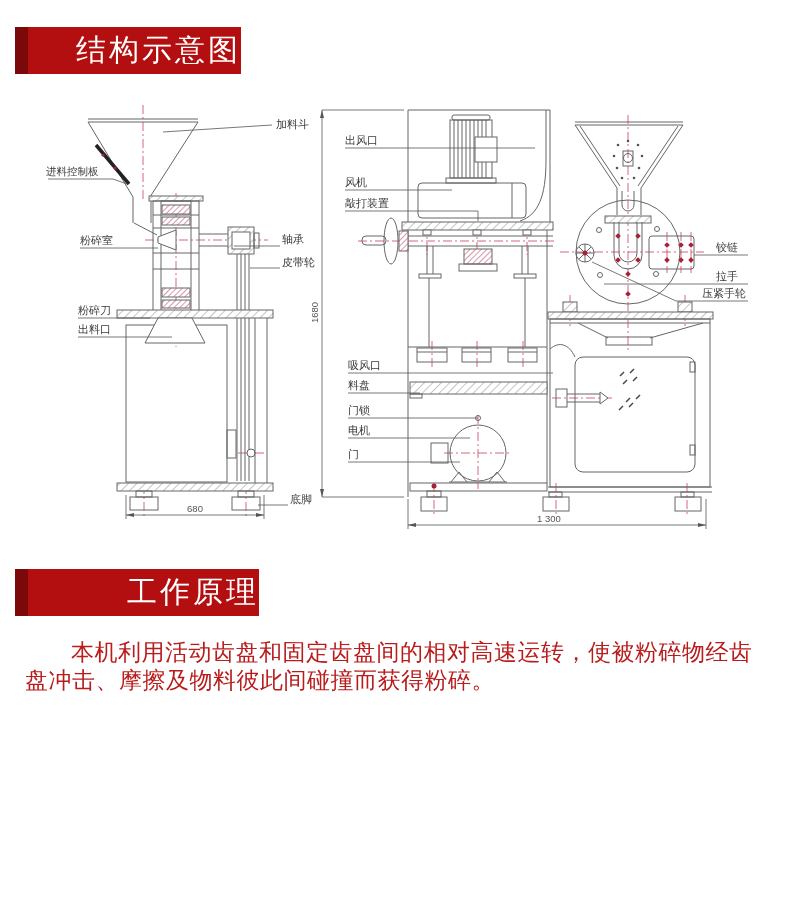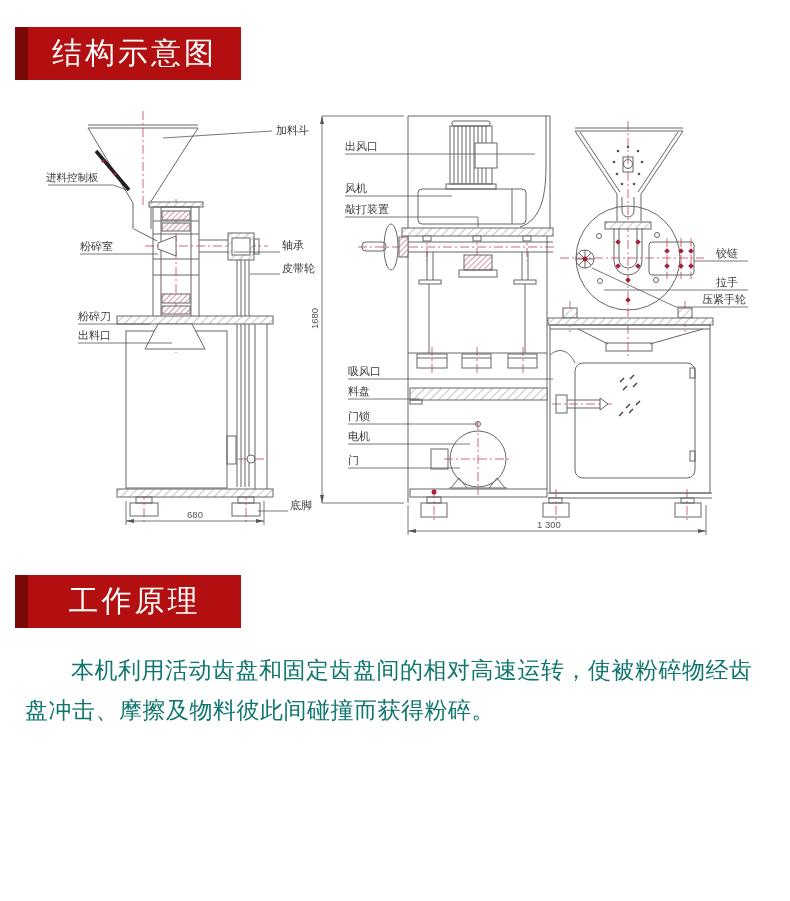--- a/index.html
+++ b/index.html
@@ -2,32 +2,32 @@
 <html><head>
 <meta charset="utf-8">
 <style>
   html,body{margin:0;padding:0;background:#ffffff;}
   body{
     width:790px;height:901px;overflow:hidden;position:relative;
     font-family:"Liberation Sans","DejaVu Sans",sans-serif;
     -webkit-font-smoothing:antialiased;
   }
   .banner{
-    width:213px;height:53px;margin-left:15px;
+    width:213px;height:47px;margin-left:15px;
     background:#b30f11;border-left:13px solid #7c0909;
     color:#ffffff;font-size:30px;letter-spacing:3px;
-    display:flex;align-items:center;justify-content:center;
+    display:flex;align-items:center;justify-content:flex-end;
     font-weight:400;
   }
   .banner-structure{margin-top:27px;}
-  .banner-principle{margin-top:14px;}
+  .banner-principle{margin-top:14px;padding-left:18px;}
   .drawing{display:block;margin-top:11px;}
   .principle-text{
     margin:22px 25px 0 25px;
-    color:#0f766e;font-size:23px;line-height:40px;
+    color:#b91c1c;font-size:23px;line-height:28px;
     letter-spacing:0.5px;
   }
   .principle-text p{margin:0;text-indent:2em;}
   svg .draw{stroke:#666;fill:none;stroke-width:1;}
   svg .thick{stroke:#222;stroke-width:3.5;}
   svg .cl{stroke:#cc4060;stroke-width:0.8;fill:none;stroke-dasharray:9 3 2 3;}
   svg .lead{stroke:#555;stroke-width:0.8;fill:none;}
   svg .lbl{font-size:11px;fill:#3a3a3a;stroke:none;}
   svg .dim{font-size:9.5px;fill:#555;stroke:none;}
   svg .arr{fill:#555;stroke:none;}

